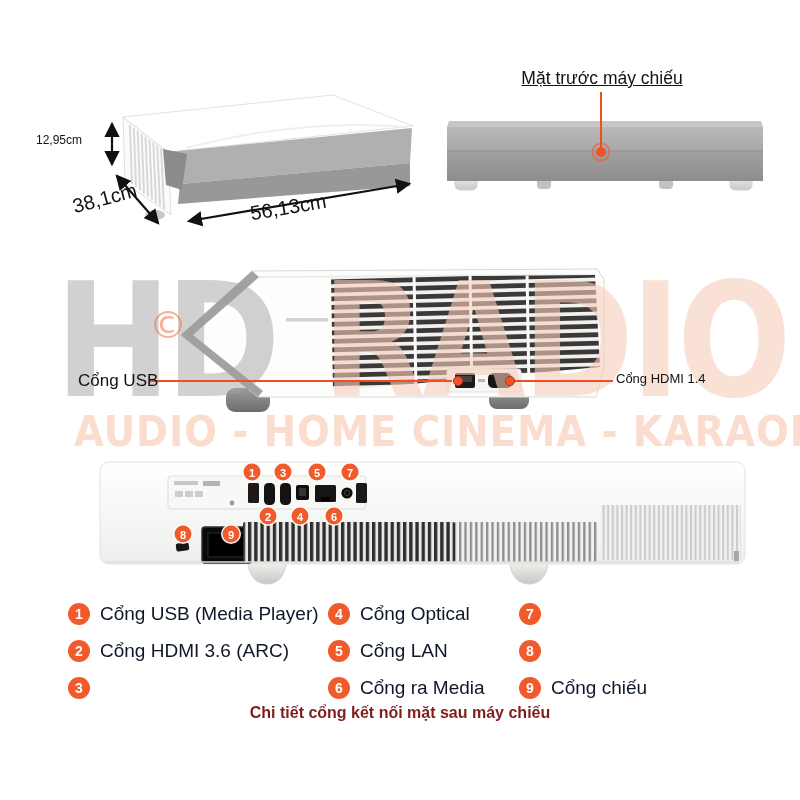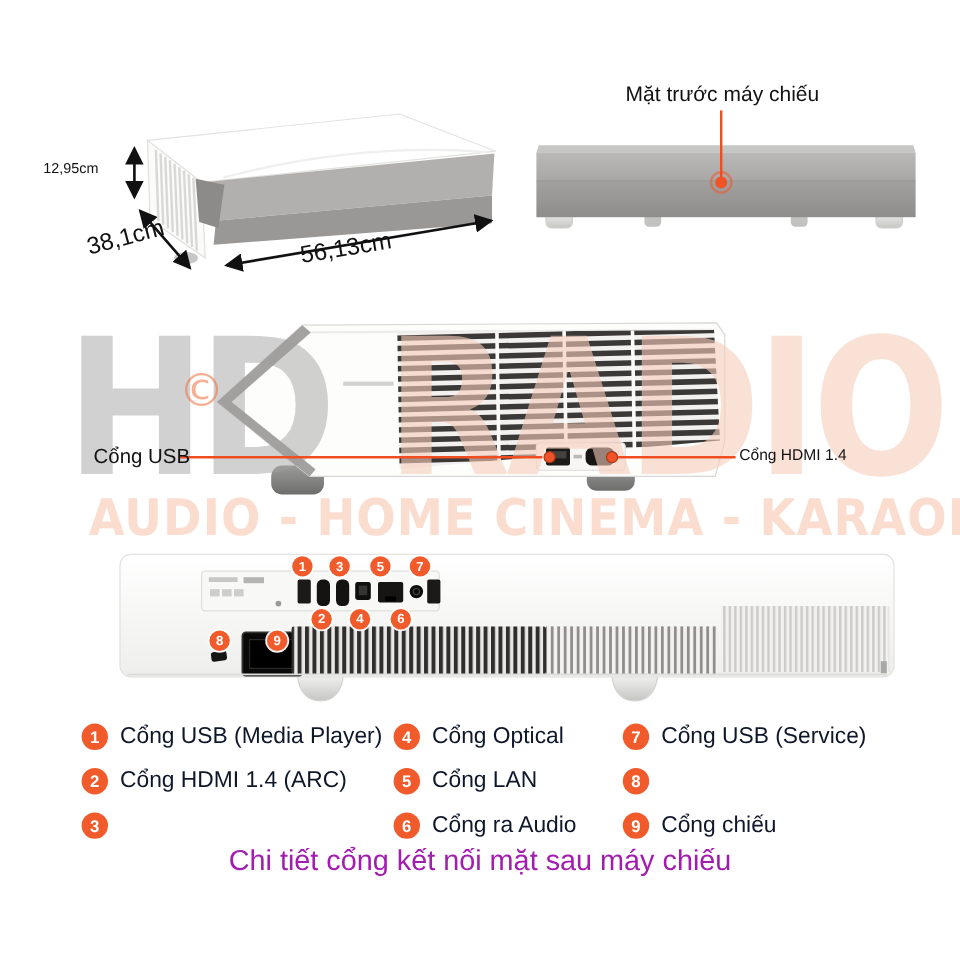--- a/index.html
+++ b/index.html
@@ -14,35 +14,35 @@
   #wm-radio{left:322px;top:262px;font-size:158px;letter-spacing:-4px;color:rgba(247,205,186,.60);
          transform:scaleX(.85);transform-origin:left top;}
   #wm-copy{left:149px;top:306px;font-size:38px;font-weight:400;color:rgba(240,110,60,.55);}
   #wm-tagline{left:74px;top:411px;font-size:42px;letter-spacing:1px;color:rgba(250,213,196,.8);
          transform:scaleX(.92);transform-origin:left top;}
   
   .lbl{position:absolute;white-space:nowrap;color:#121212;}
   #lbl-height{left:36px;top:133px;font-size:12px;}
   #lbl-depth{left:72px;top:187px;font-size:20px;transform:rotate(-15deg);}
   #lbl-width{left:250px;top:196px;font-size:20px;transform:rotate(-9.5deg);}
-  #lbl-front{left:602px;top:68px;font-size:17.5px;transform:translateX(-50%);}
+  #lbl-front{left:602px;top:68px;font-size:17.5px;transform:translateX(-50%);text-decoration:underline;}
   #lbl-usb{left:78px;top:371px;font-size:17px;}
   #lbl-hdmi14{left:616px;top:371px;font-size:13px;}
   
   .badge{position:absolute;width:17px;height:17px;border-radius:50%;background:#f15b2c;
          color:#fff;font-size:11px;font-weight:700;display:flex;align-items:center;
          justify-content:center;transform:translate(-50%,-50%);
          box-shadow:0 0 0 1.5px rgba(255,255,255,.95);}
   
   .leg-item{position:absolute;display:flex;align-items:center;gap:10px;height:22px;}
   .leg-badge{width:22px;height:22px;border-radius:50%;background:#f15b2c;color:#fff;
          font-size:14px;font-weight:700;display:flex;align-items:center;justify-content:center;flex:0 0 22px;}
   .leg-text{font-size:19px;color:#0f172a;white-space:nowrap;}
   #caption{position:absolute;left:0;top:704px;width:800px;text-align:center;
-         font-size:24px;font-weight:400;color:#a21caf;}
+         font-size:16px;font-weight:700;color:#7f1d1d;}
 </style>
 </head>
 <body>
 
 <div class="canvas">
 
   <svg width="800" height="800" viewBox="0 0 800 800">
     <defs>
       <marker id="ah" viewBox="0 0 10 10" refX="8.5" refY="5" markerWidth="7" markerHeight="7" orient="auto-start-reverse">
         <path d="M0,0 L10,5 L0,10 z" fill="#111"></path>
@@ -230,40 +230,39 @@
   <div class="badge" style="left:183px;top:534px">8</div>
   <div class="badge" style="left:231px;top:534px">9</div>
 
   <div>
     <div class="leg-item" style="left:68px;top:603px">
       <span class="leg-badge">1</span>
       <span class="leg-text">Cổng USB (Media Player)</span>
     </div>
     <div class="leg-item" style="left:68px;top:640px">
       <span class="leg-badge">2</span>
-      <span class="leg-text">Cổng HDMI 1.4 (ARC)</span>
+      <span class="leg-text">Cổng HDMI 3.6 (ARC)</span>
     </div>
     <div class="leg-item" style="left:68px;top:677px">
       <span class="leg-badge">3</span>
     </div>
     <div class="leg-item" style="left:328px;top:603px">
       <span class="leg-badge">4</span>
       <span class="leg-text">Cổng Optical</span>
     </div>
     <div class="leg-item" style="left:328px;top:640px">
       <span class="leg-badge">5</span>
       <span class="leg-text">Cổng LAN</span>
     </div>
     <div class="leg-item" style="left:328px;top:677px">
       <span class="leg-badge">6</span>
-      <span class="leg-text">Cổng ra Audio</span>
+      <span class="leg-text">Cổng ra Media</span>
     </div>
     <div class="leg-item" style="left:519px;top:603px">
       <span class="leg-badge">7</span>
-      <span class="leg-text">Cổng USB (Service)</span>
     </div>
     <div class="leg-item" style="left:519px;top:640px">
       <span class="leg-badge">8</span>
     </div>
     <div class="leg-item" style="left:519px;top:677px">
       <span class="leg-badge">9</span>
       <span class="leg-text">Cổng chiếu</span>
     </div>
   </div>
 

